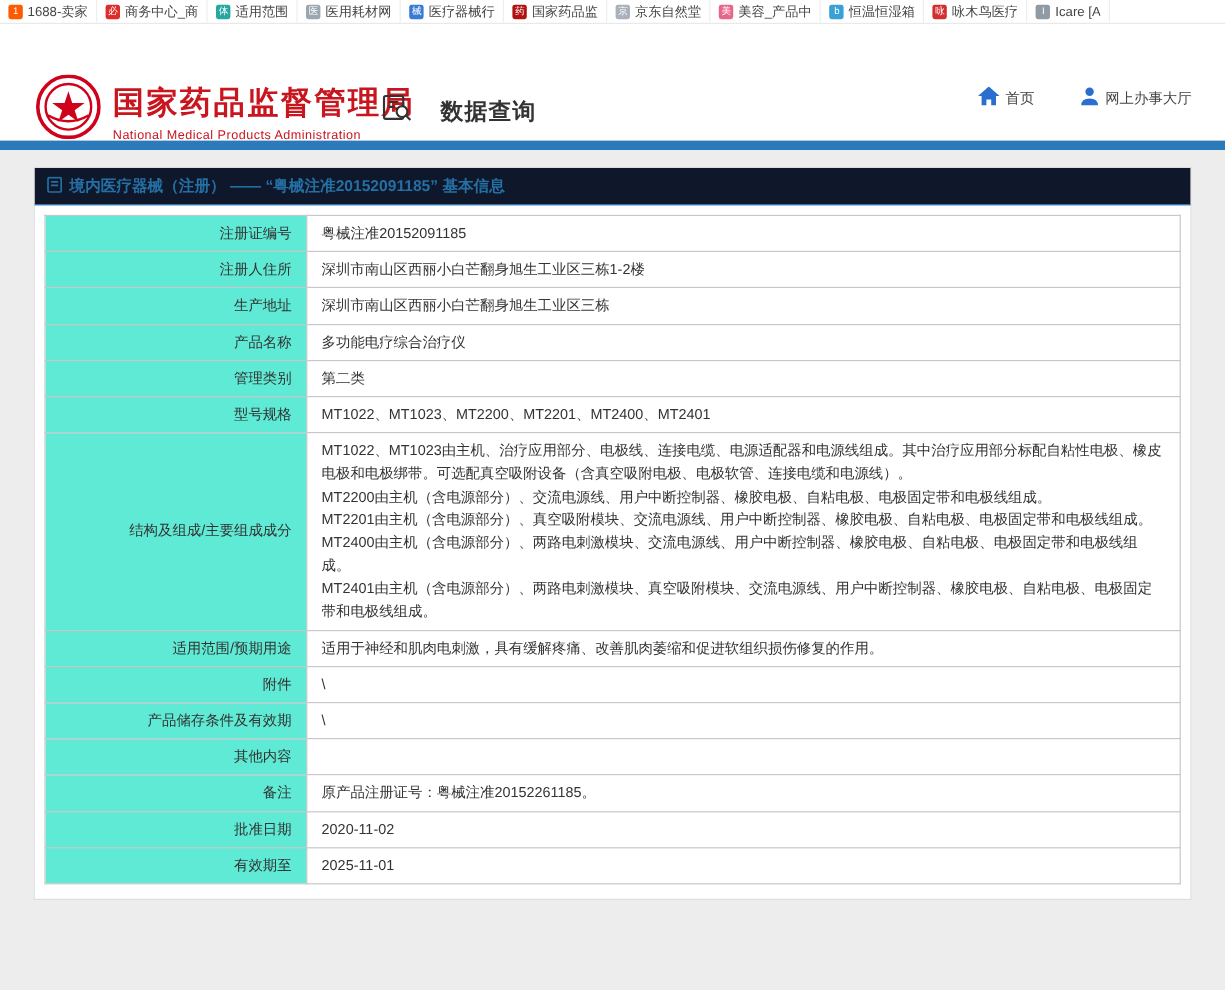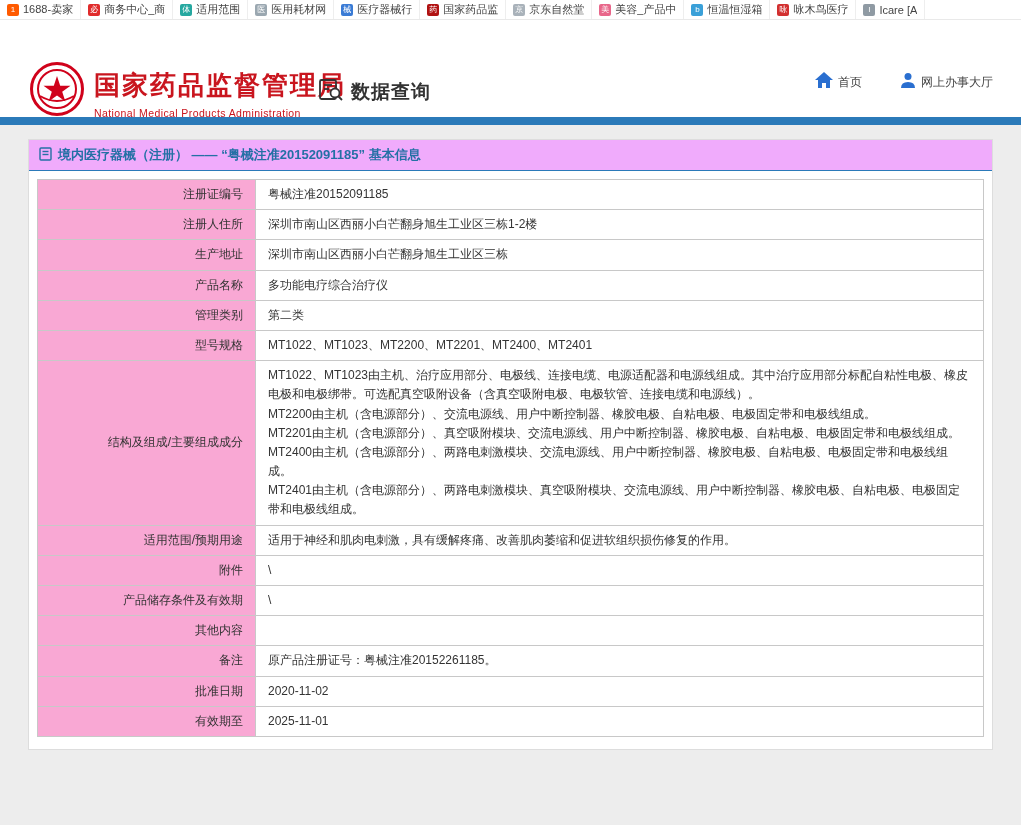--- a/index.html
+++ b/index.html
@@ -26,43 +26,43 @@
     display:inline-flex; align-items:center; justify-content:center;
     color:#fff; font-size:8px; line-height:1;
   }
   .bm-label { overflow:hidden; text-overflow:clip; }
   
   .header { height:97px; background:#fff; position:relative; }
   .logo { position:absolute; left:30px; top:42px; width:54px; height:54px; }
   .title-block { position:absolute; left:94px; top:48px; }
   .title-cn { font-size:26px; font-weight:bold; color:#c9151e; letter-spacing:2px; }
   .title-en { font-size:10.5px; color:#c9151e; margin-top:4px; letter-spacing:0.4px; }
-  .data-query { position:absolute; left:318px; top:58px; display:flex; align-items:center; gap:7px; cursor:pointer; }
+  .data-query { position:absolute; left:318px; top:58px; display:flex; align-items:center; gap:23px; cursor:pointer; }
   .data-query-text { font-size:19px; font-weight:bold; color:#333; letter-spacing:1px; }
   .head-nav { position:absolute; top:52px; right:28px; display:flex; gap:38px; }
   .head-nav-item { display:flex; align-items:center; gap:5px; cursor:pointer; }
   .head-nav-label { font-size:12px; color:#444; }
   
   .blue-bar { height:8px; background:#2b7ab9; }
   
   .content-wrap { padding:14px 28px 0 28px; }
   .panel { background:#fff; border:1px solid #ddd; }
   .panel-title {
-    height:31px; background:#f0abfc; border-bottom:1px solid #2b7ab9;
+    height:31px; background:#0f172a; border-bottom:1px solid #2b7ab9;
     display:flex; align-items:center; gap:6px; padding:0 10px;
     font-size:13px; font-weight:bold; color:#2470a5;
   }
   
   .table-wrap { padding:8px 8px 12px 8px; }
   table.info { width:100%; border-collapse:collapse; table-layout:fixed; }
   td.cell {
     border:1px solid #c8c8c8; font-size:12px; vertical-align:middle;
     padding:5px 12px; height:27px; line-height:1.6;
   }
-  td.label-cell { width:218px; text-align:right; color:#333; background:#f9a8d4; }
+  td.label-cell { width:218px; text-align:right; color:#333; background:#5eead4; }
   td.value-cell { text-align:left; color:#333; white-space:pre-line; word-break:break-all; }
 </style>
 </head>
 <body>
 
 <div class="bookmarks">
     <div class="bookmark">
       <span class="bm-icon" style="background: rgb(255, 90, 0);">1</span>
       <span class="bm-label">1688-卖家</span>
     </div>

